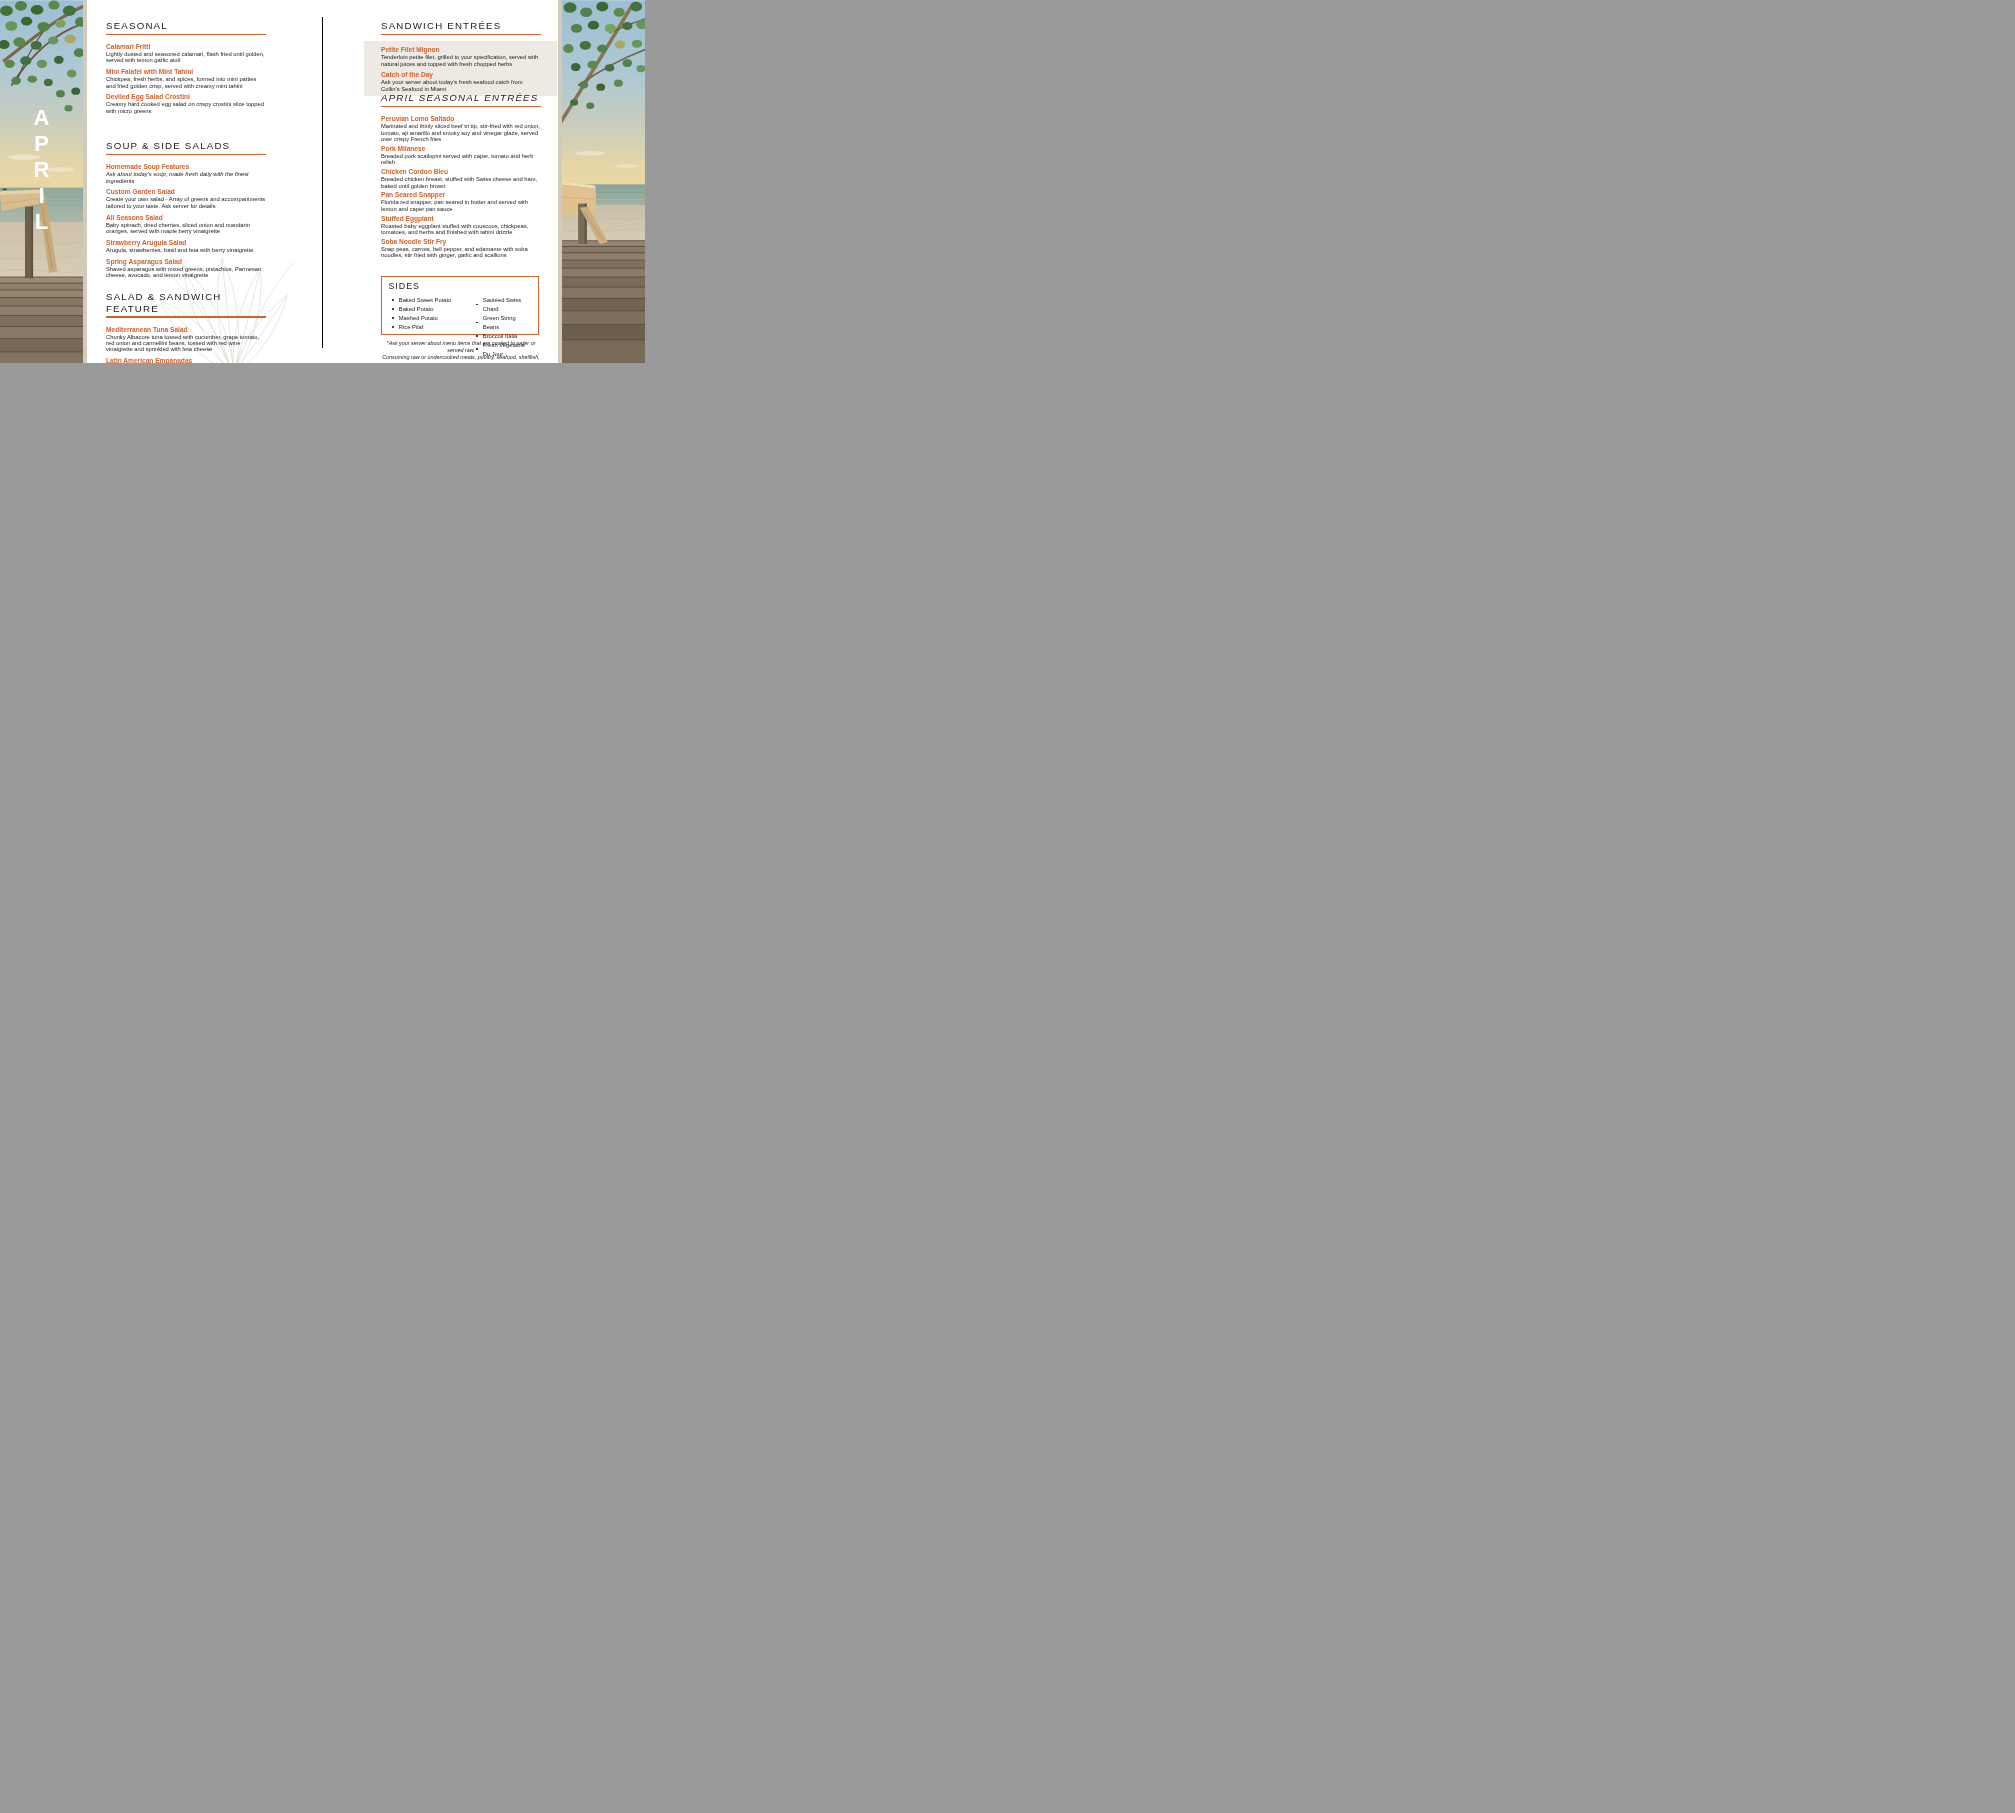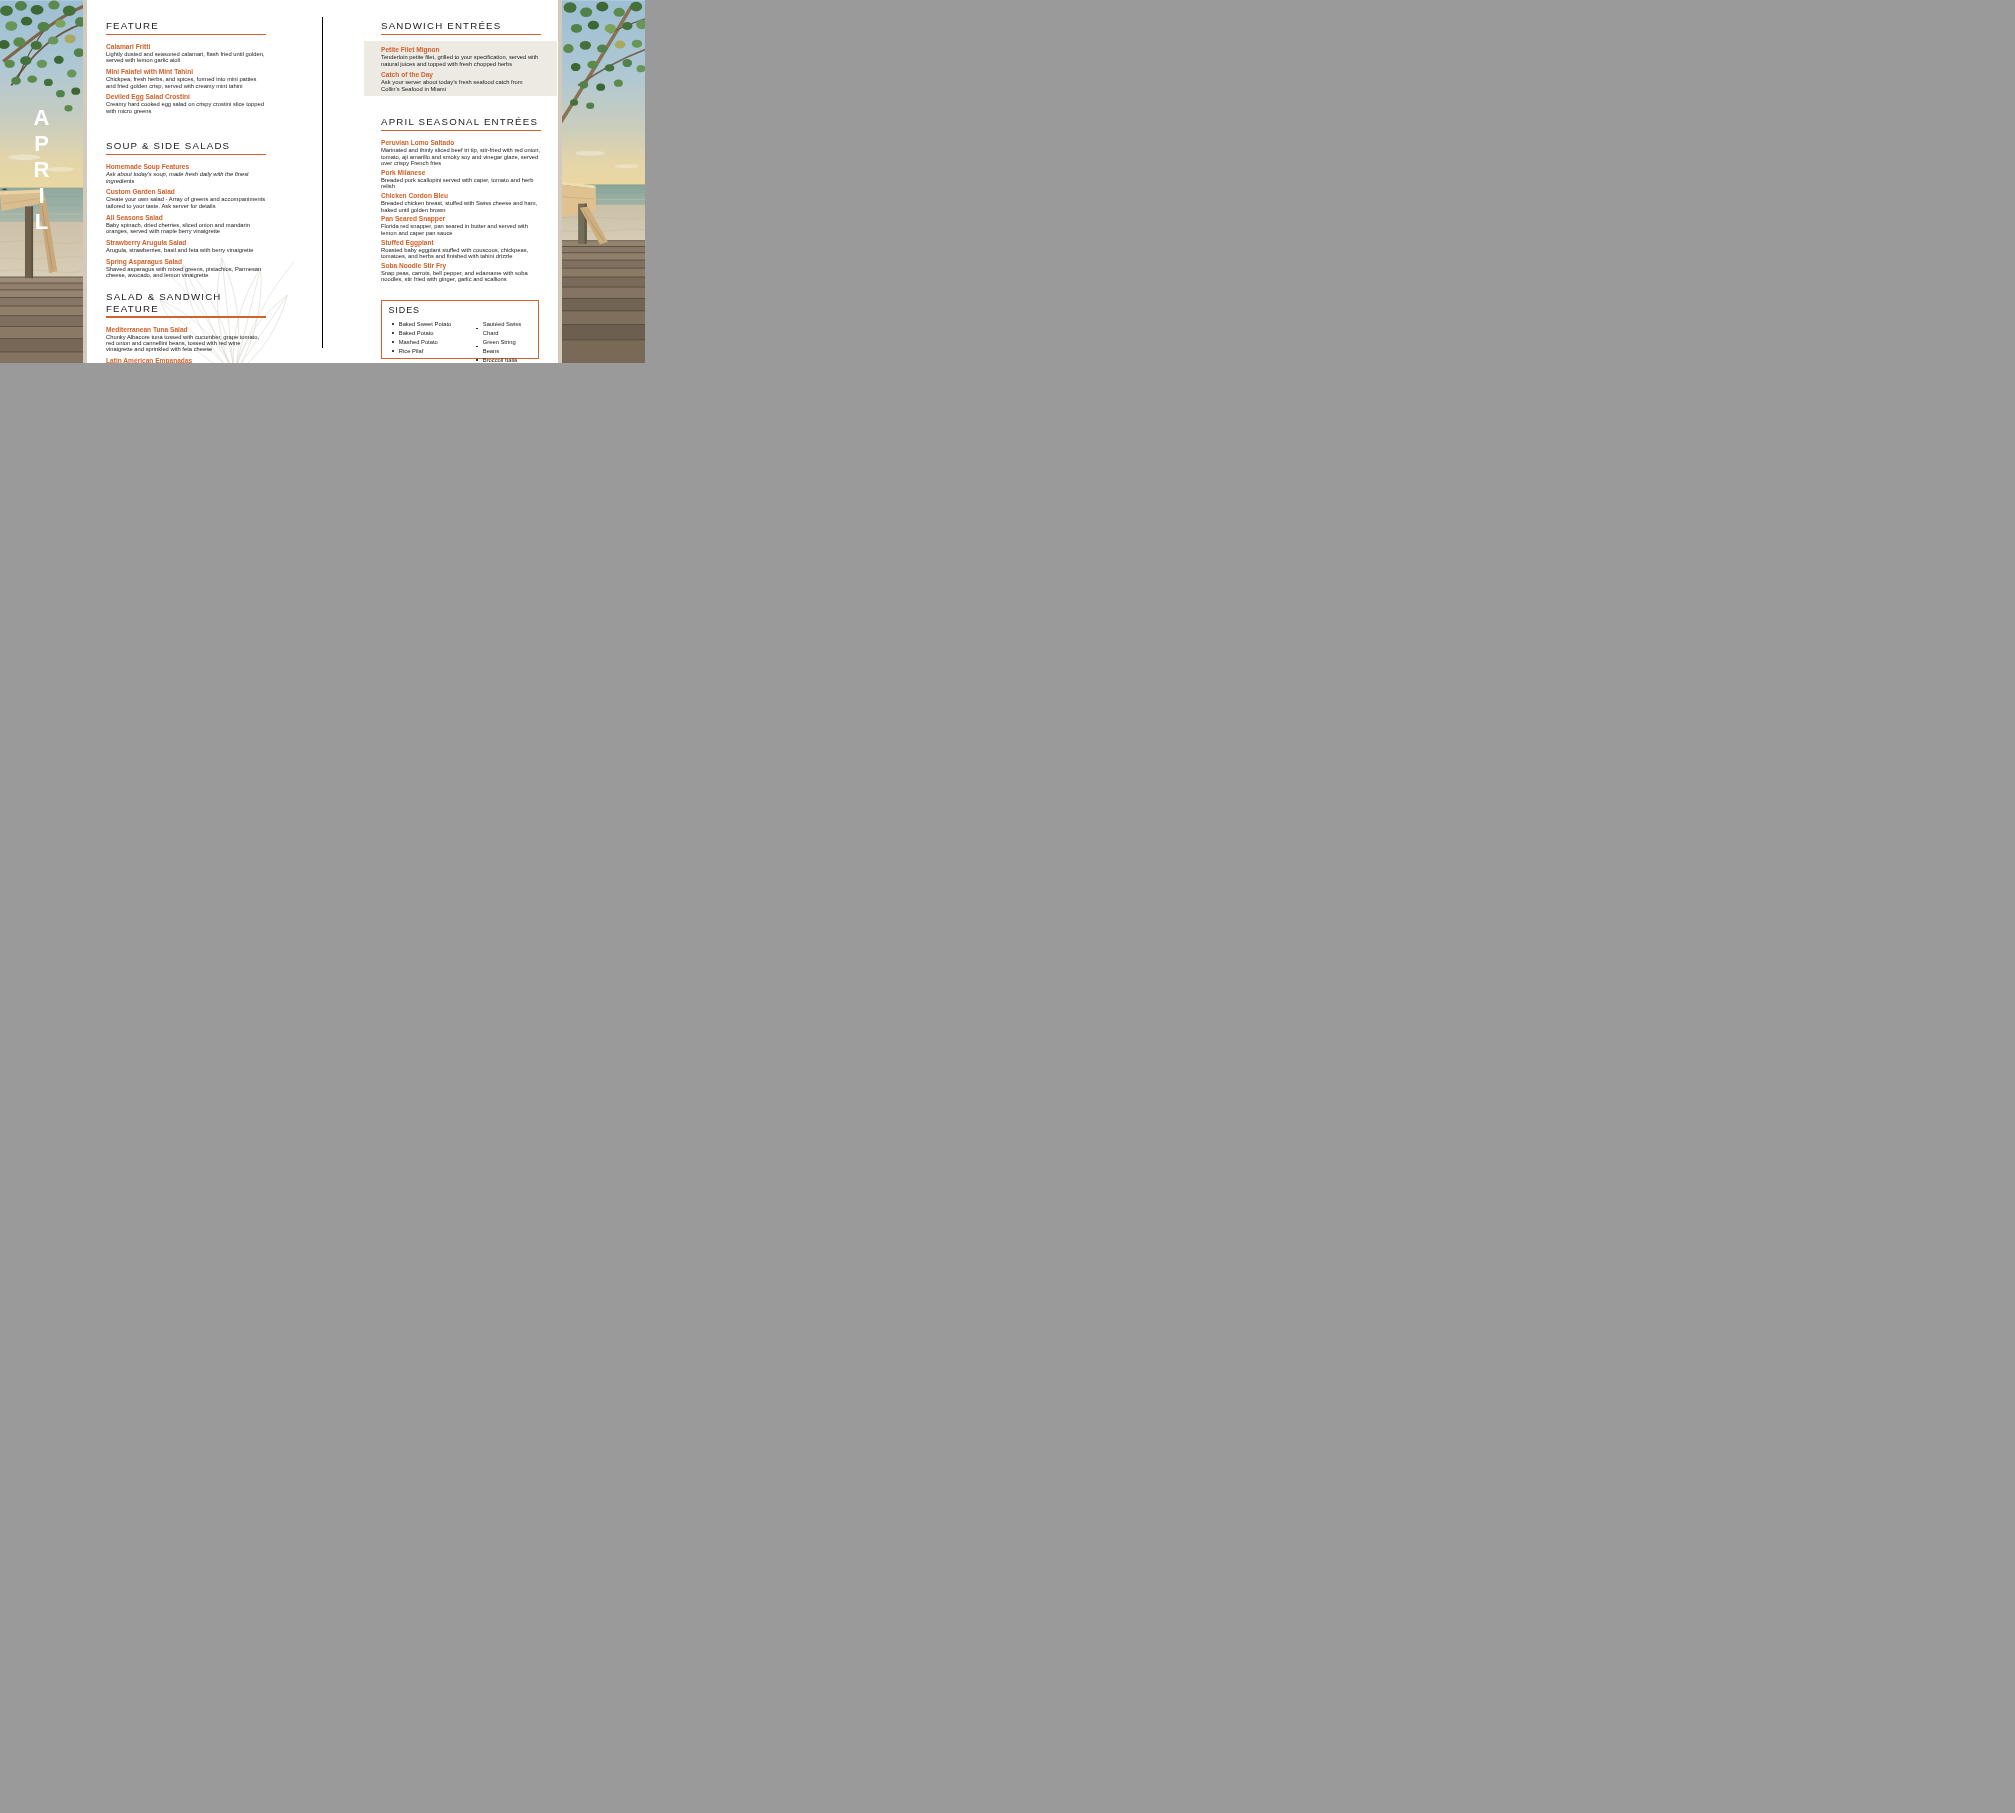--- a/index.html
+++ b/index.html
@@ -21,21 +21,21 @@
   .watermark{position:absolute;left:121px;top:226px;z-index:1;}
   .panel-highlight{position:absolute;left:364px;top:41px;width:193px;height:55px;background:var(--panel);z-index:1;}
   .col{position:absolute;top:0;z-index:2;}
   .col-left{left:106px;width:160px;}
   .col-right{left:381px;width:160px;}
   .sec-title{margin:0;font-size:9.7px;font-weight:400;letter-spacing:1.2px;color:var(--heading);line-height:12px;}
   .rule{height:1.2px;background:var(--accent);margin-top:1.6px;}
   .mt-first{margin-top:20px;}
   .mt-sec{margin-top:26px;}
   .mt-sec3{margin-top:12px;}
-  .mt-sec-r{margin-top:24px;}
+  .mt-sec-r{margin-top:0;font-style:italic;}
   .item{margin-top:4.4px;}
   .item.first{margin-top:8px;}
   .item.first-r{margin-top:11.3px;}
   .item-r{margin-top:2.4px;}
   .item-name{color:var(--accent);font-weight:bold;font-size:6.6px;line-height:7.3px;}
   .item-desc{font-size:5.8px;line-height:6.4px;color:var(--body);margin-top:0.8px;}
   .col-right .item-desc{line-height:6.4px;}
   .italic{font-style:italic;}
   .sides-box{box-sizing:border-box;margin-top:17px;width:158px;height:59px;border:0.8px solid var(--accent);
              padding:4px 6.4px 0 6.4px;background:transparent;}
@@ -272,21 +272,21 @@
         </g>
       <path d="M0,0 C-45,-110 -95,-190 -165,-250"></path>
       <path d="M0,0 C40,-120 90,-210 150,-280"></path>
     </g>
   </svg>
 
   <div class="panel-highlight"></div>
 
   <div class="col col-left">
     <section>
-      <h2 class="sec-title mt-first">FEATURE</h2>
+      <h2 class="sec-title mt-first">SEASONAL</h2>
       <div class="rule"></div>
       <div class="item first">
         <div class="item-name">Calamari Fritti</div>
         <div class="item-desc">Lightly dusted and seasoned calamari, flash fried until golden, served with lemon garlic aioli</div>
       </div>
       <div class="item">
         <div class="item-name">Mini Falafel with Mint Tahini</div>
         <div class="item-desc">Chickpea, fresh herbs, and spices, formed into mini patties and fried golden crisp, served with creamy mint tahini</div>
       </div>
       <div class="item">

